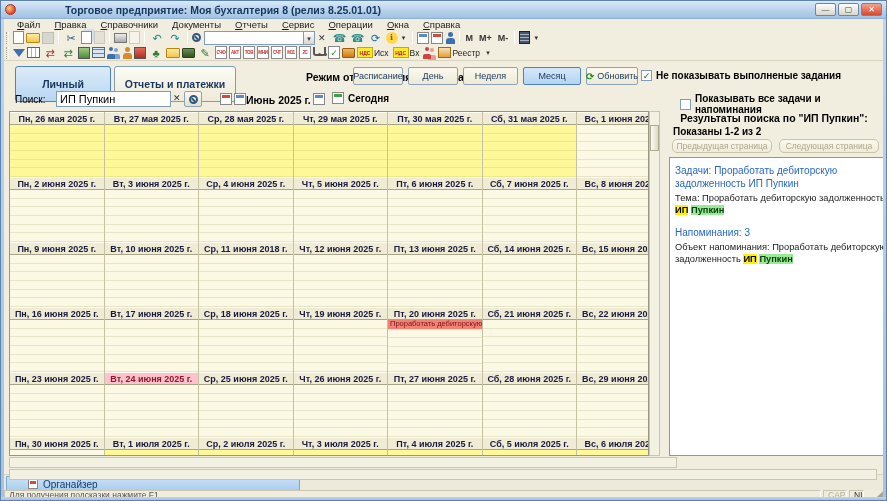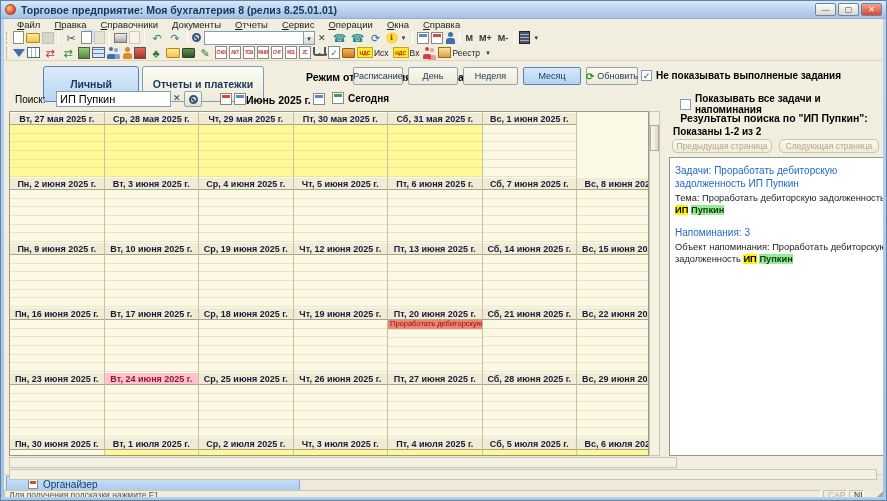--- a/index.html
+++ b/index.html
@@ -7,21 +7,21 @@
   #win{position:relative;width:887px;height:501px;background:#F1EEDF;overflow:hidden;
        border:1px solid #5E84AE;}
   
   .edge{position:absolute;background:linear-gradient(#BCD5EE,#A3C2E4);z-index:50;}
   #edge-l{left:0;top:18px;width:3px;bottom:0;}
   #edge-r{right:0;top:18px;width:3px;bottom:0;}
   #edge-b{left:0;right:0;bottom:0;height:3px;}
   
   #titlebar{position:absolute;left:0;top:0;right:0;height:18px;
     background:linear-gradient(#D9E9F8,#B9D2EC 55%,#A2C2E3);display:flex;align-items:center;
-    padding:0 4px;z-index:60;border-bottom:1px solid #8FB0D4;}
+    padding:0 4px;z-index:60;border-bottom:1px solid #8FB0D4;gap:44px;}
   #appicon{width:11px;height:11px;border-radius:50%;background:radial-gradient(circle at 35% 35%,#FFD27A,#E2442A 70%);
     margin-right:5px;border:1px solid #A33;flex:0 0 auto;}
   #title{font-size:10.5px;color:#15365F;font-weight:bold;white-space:nowrap;}
   #winbtns{margin-left:auto;display:flex;gap:2px;}
   .wbtn{width:21px;height:13px;border:1px solid #6B86A5;border-radius:2px;
     background:linear-gradient(#FDFDFB,#D9D7CB);font-size:8px;line-height:11px;text-align:center;color:#444;}
   .wbtn.close{background:linear-gradient(#F2A38C,#D6492F);color:#fff;font-weight:bold;}
   
   #menubar{position:absolute;left:3px;top:18px;right:3px;height:11px;background:#F1EEDF;
     display:flex;align-items:center;font-size:9.5px;color:#1c1c1c;padding-left:6px;}
@@ -88,21 +88,21 @@
   .i-reg{width:13px;height:11px;background:linear-gradient(#F8E2B0,#E0A040);border:1px solid #A06A10;}
   .combo{display:inline-flex;align-items:center;margin:0 2px;height:14px;}
   .combo input{width:100px;height:14px;border:1px solid #7F9DB9;font-size:9px;padding:0 2px;background:#FFF;}
   .combo .caret{width:11px;height:14px;border:1px solid #7F9DB9;border-left:none;background:linear-gradient(#FDFDFB,#D9D7CB);
     font-size:7px;text-align:center;line-height:13px;color:#335;}
   .combo .clr{font-size:9px;color:#334;padding:0 3px;font-weight:bold;}
   
   #row-tabs{position:absolute;left:3px;top:62px;right:3px;height:28px;}
   .ptab{position:absolute;top:3px;height:36px;border:1px solid #7F9DB9;border-radius:3px;
     background:linear-gradient(#FDFCF5,#EDEAD8);font-size:10.5px;font-weight:bold;color:#17365D;
-    display:flex;align-items:center;justify-content:center;margin-left:28px;}
+    display:flex;align-items:center;justify-content:center;}
   .ptab.active{background:linear-gradient(#DCEBFA,#B8D6F2);border-color:#4F82BE;}
   #mode-label{position:absolute;left:302px;top:8px;font-size:10.5px;font-weight:bold;color:#000;}
   .modebtn{position:absolute;top:4px;height:18px;border:1px solid #8FA3B8;border-radius:2px;
     background:linear-gradient(#FBF9EE,#EDEAD6);font-size:9px;color:#17365D;
     display:flex;align-items:center;justify-content:center;gap:3px;}
   .modebtn.active{background:linear-gradient(#D5E8FA,#B4D4F2);border-color:#4F82BE;}
   .refresh-glyph{color:#1E8A1E;font-weight:bold;font-size:10px;}
   .cb{position:absolute;display:flex;align-items:center;gap:4px;font-size:10px;font-weight:bold;color:#000;}
   .cbbox{width:11px;height:11px;background:#FFF;border:1px solid #7F9DB9;font-size:9px;line-height:10px;
     text-align:center;color:#1A6A1A;font-weight:bold;flex:0 0 auto;}
@@ -335,20 +335,31 @@
     </div>
     <div class="cb" style="left:676px;top:2px;font-weight:normal;">
       <span class="cbbox"></span>
       <span style="font-weight:bold;">Показывать все задачи и напоминания</span>
     </div>
   </div>
 
   <div id="calendar">
       <div class="week">
         <div class="day-col other">
+          <div class="day-head">Пн, 26 мая 2025 г.</div>
+          <div class="day-rows">
+            <div class="day-row"></div>
+            <div class="day-row"></div>
+            <div class="day-row"></div>
+            <div class="day-row"></div>
+            <div class="day-row"></div>
+            <div class="day-row"></div>
+          </div>
+        </div>
+        <div class="day-col other">
           <div class="day-head">Вт, 27 мая 2025 г.</div>
           <div class="day-rows">
             <div class="day-row"></div>
             <div class="day-row"></div>
             <div class="day-row"></div>
             <div class="day-row"></div>
             <div class="day-row"></div>
             <div class="day-row"></div>
           </div>
         </div>
@@ -504,21 +515,21 @@
           <div class="day-rows">
             <div class="day-row"></div>
             <div class="day-row"></div>
             <div class="day-row"></div>
             <div class="day-row"></div>
             <div class="day-row"></div>
             <div class="day-row"></div>
           </div>
         </div>
         <div class="day-col current">
-          <div class="day-head">Ср, 19 июня 2025 г.</div>
+          <div class="day-head">Ср, 11 июня 2018 г.</div>
           <div class="day-rows">
             <div class="day-row"></div>
             <div class="day-row"></div>
             <div class="day-row"></div>
             <div class="day-row"></div>
             <div class="day-row"></div>
             <div class="day-row"></div>
           </div>
         </div>
         <div class="day-col current">

